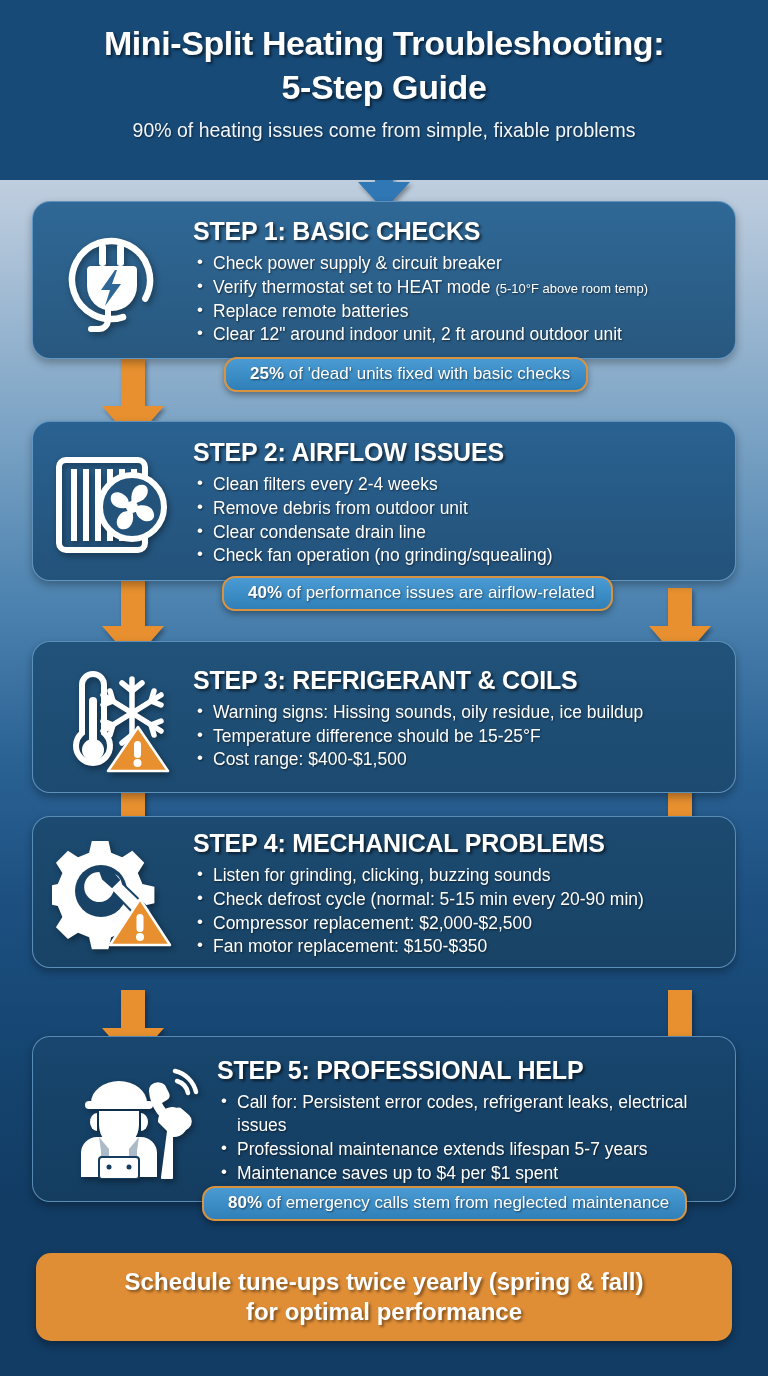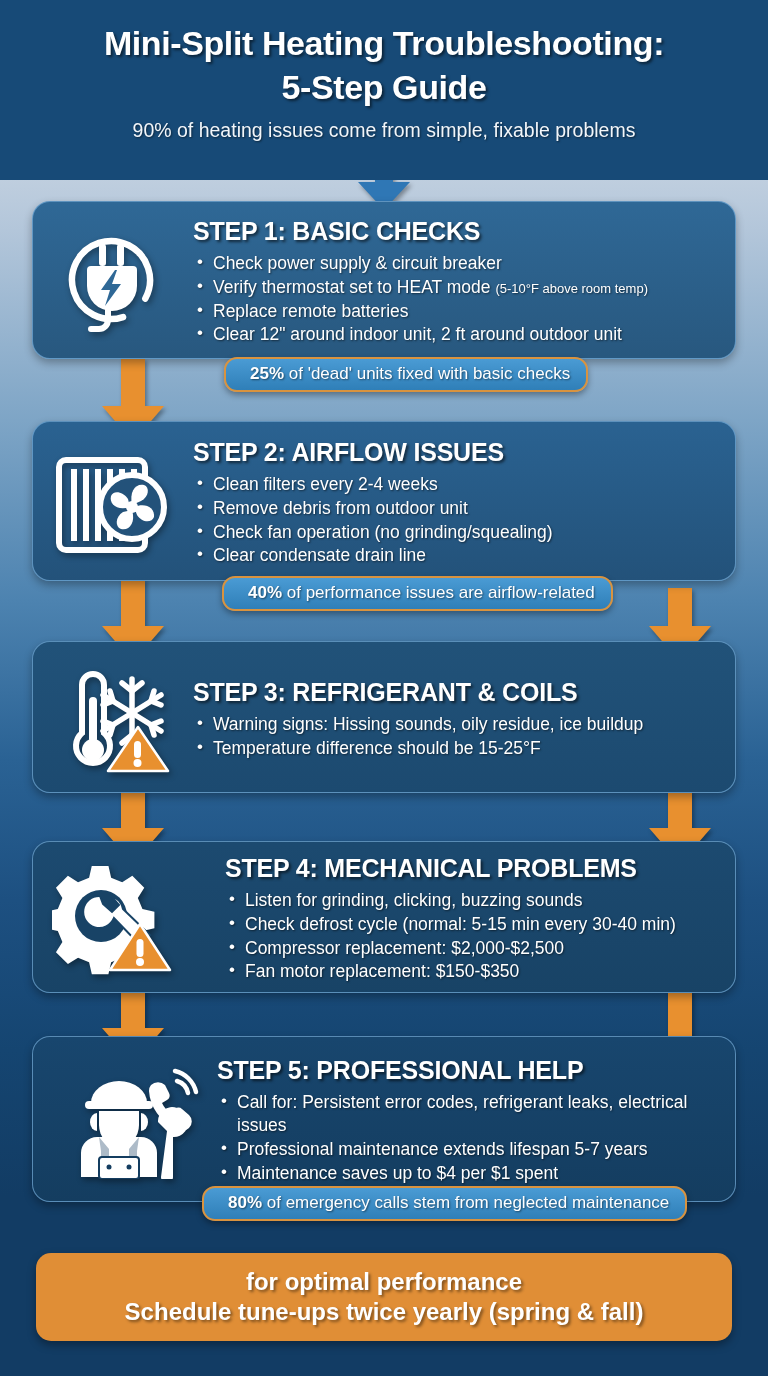--- a/index.html
+++ b/index.html
@@ -222,22 +222,22 @@
           <path d="M76 52 c-13 4 -21 -3 -19 -11 c2 -6 12 -5 17 3 z"></path>
           <circle cx="78" cy="52" r="6"></circle>
         </g>
       </svg>
     </div>
     <div class="card-body">
       <div class="step-title">STEP 2: AIRFLOW ISSUES</div>
       <ul class="bullets">
         <li>Clean filters every 2-4 weeks</li>
         <li>Remove debris from outdoor unit</li>
+        <li>Clear condensate drain line</li>
         <li>Check fan operation (no grinding/squealing)</li>
-        <li>Clear condensate drain line</li>
       </ul>
     </div>
   </div>
   <div class="stat-badge" style="left:222px; top:576px;">
     <b>40%</b><span> of performance issues are airflow-related</span>
   </div>
 
   <svg class="arrow" style="left:98px; top:578px;" width="70" height="86">
     <polygon points="23,0 47,0 47,48 66,48 35,84 4,48 23,48" fill="#e8902f"></polygon>
   </svg>
@@ -274,50 +274,51 @@
         <path d="M86 60 L116 104 H56 Z" fill="#e8902f" stroke="#ffffff" stroke-width="2.5" stroke-linejoin="round"></path>
         <rect x="82" y="74" width="7" height="17" rx="3.5" fill="#ffffff"></rect>
         <circle cx="85.5" cy="96" r="4" fill="#ffffff"></circle>
       </svg>
     </div>
     <div class="card-body">
       <div class="step-title">STEP 3: REFRIGERANT &amp; COILS</div>
       <ul class="bullets">
         <li>Warning signs: Hissing sounds, oily residue, ice buildup</li>
         <li>Temperature difference should be 15-25°F</li>
+        <li>Cost range: $400-$1,500</li>
       </ul>
     </div>
   </div>
 
   <svg class="arrow" style="left:98px; top:790px;" width="70" height="76">
     <polygon points="23,0 47,0 47,38 66,38 35,74 4,38 23,38" fill="#e8902f"></polygon>
   </svg>
   <svg class="arrow" style="left:645px; top:790px;" width="70" height="76">
     <polygon points="23,0 47,0 47,38 66,38 35,74 4,38 23,38" fill="#e8902f"></polygon>
   </svg>
 
-  <div class="card" style="top:841px; height:152px; background:linear-gradient(180deg,#1c4a70 0%,#184366 100%);gap:32px;">
+  <div class="card" style="top:816px; height:152px; background:linear-gradient(180deg,#1c4a70 0%,#184366 100%);">
     <div class="card-icon">
       <svg width="122" height="110" viewBox="0 0 122 110">
 
         <path d="M52 4 h18 l3 13 l12 5 l11 -7 l13 13 l-7 11 l5 12 l13 3 v18 l-13 3 l-5 12 l7 11 l-13 13 l-11 -7 l-12 5 l-3 13 h-18 l-3 -13 l-12 -5 l-11 7 l-13 -13 l7 -11 l-5 -12 l-13 -3 v-18 l13 -3 l5 -12 l-7 -11 l13 -13 l11 7 l12 -5 z" fill="#ffffff" transform="translate(-8,-4) scale(0.92)"></path>
         <circle cx="49" cy="50" r="26" fill="#184366"></circle>
 
         <path d="M48 30 a16 16 0 1 0 14 22 l26 27 l10 -10 l-27 -26 a16 16 0 0 0 -12 -13 l8 9 l-7 7 l-9 -8 z" fill="#ffffff" stroke="#184366" stroke-width="2"></path>
 
         <path d="M88 58 L118 104 H58 Z" fill="#e8902f" stroke="#ffffff" stroke-width="2.5" stroke-linejoin="round"></path>
         <rect x="84.5" y="73" width="7" height="18" rx="3.5" fill="#ffffff"></rect>
         <circle cx="88" cy="96" r="4" fill="#ffffff"></circle>
       </svg>
     </div>
     <div class="card-body">
       <div class="step-title">STEP 4: MECHANICAL PROBLEMS</div>
       <ul class="bullets">
         <li>Listen for grinding, clicking, buzzing sounds</li>
-        <li>Check defrost cycle (normal: 5-15 min every 30-40 min)</li>
+        <li>Check defrost cycle (normal: 5-15 min every 20-90 min)</li>
         <li>Compressor replacement: $2,000-$2,500</li>
         <li>Fan motor replacement: $150-$350</li>
       </ul>
     </div>
   </div>
 
   <svg class="arrow" style="left:98px; top:990px;" width="70" height="76">
     <polygon points="23,0 47,0 47,38 66,38 35,74 4,38 23,38" fill="#e8902f"></polygon>
   </svg>
   <svg class="arrow" style="left:645px; top:990px;" width="70" height="96">
@@ -360,18 +361,18 @@
         <li>Maintenance saves up to $4 per $1 spent</li>
       </ul>
     </div>
   </div>
   <div class="stat-badge" style="left:202px; top:1186px;">
     <b>80%</b><span> of emergency calls stem from neglected maintenance</span>
   </div>
 
   <div class="footer-banner">
     <div class="footer-text">
+      <div>Schedule tune-ups twice yearly (spring &amp; fall)</div>
       <div>for optimal performance</div>
-      <div>Schedule tune-ups twice yearly (spring &amp; fall)</div>
     </div>
   </div>
 
 </div>
 
 </body></html>

